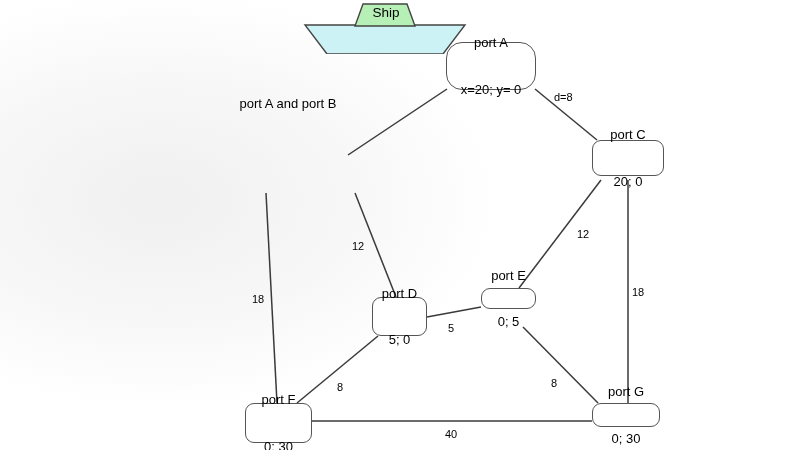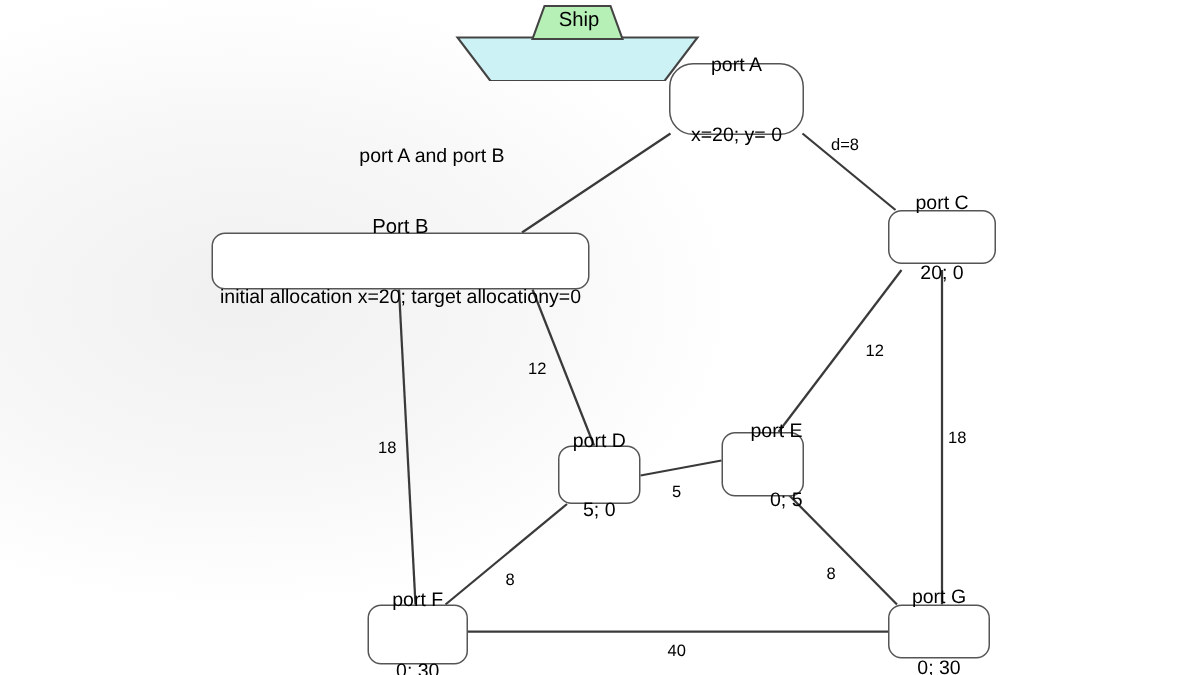--- a/index.html
+++ b/index.html
@@ -122,46 +122,42 @@
 
   <div class="annotation" style="left:188px; top:95px; width:200px;">
     <div>port A and port B</div>
   </div>
 
   <div class="node" style="left:446px; top:42px; width:90px; height:48px;border-radius:16px;">
     <div class="l1">port A</div>
     <div class="l2">x=20; y= 0</div>
   </div>
 
-  <div class="node wide" style="left:141px; top:155px; width:252px; height:38px;">
-    <div class="l1">Port B</div>
-    <div class="l2">initial allocation x=20; target allocationy=0</div>
-  </div>
 
   <div class="node" style="left:592px; top:140px; width:72px; height:36px;">
     <div class="l1">port C</div>
     <div class="l2">20; 0</div>
   </div>
 
   <div class="node" style="left:372px; top:297px; width:55px; height:39px;justify-content:center;">
     <div class="l1">port D</div>
     <div class="l2">5; 0</div>
   </div>
 
-  <div class="node" style="left:481px; top:288px; width:55px; height:43px;align-items:flex-end;">
+  <div class="node" style="left:481px; top:288px; width:55px; height:21px;">
     <div class="l1">port E</div>
     <div class="l2">0; 5</div>
   </div>
 
   <div class="node" style="left:245px; top:403px; width:67px; height:40px;">
     <div class="l1">port F</div>
     <div class="l2">0; 30</div>
   </div>
 
-  <div class="node" style="left:592px; top:403px; width:68px; height:36px;">
+  <div class="node" style="left:592px; top:403px; width:68px; height:24px;">
     <div class="l1">port G</div>
     <div class="l2">0; 30</div>
   </div>
 
   <div class="edge-label" style="left:554px; top:91px;">d=8</div>
   <div class="edge-label" style="left:352px; top:240px;">12</div>
   <div class="edge-label" style="left:252px; top:293px;">18</div>
   <div class="edge-label" style="left:577px; top:228px;">12</div>
   <div class="edge-label" style="left:632px; top:286px;">18</div>
   <div class="edge-label" style="left:448px; top:322px;">5</div>

